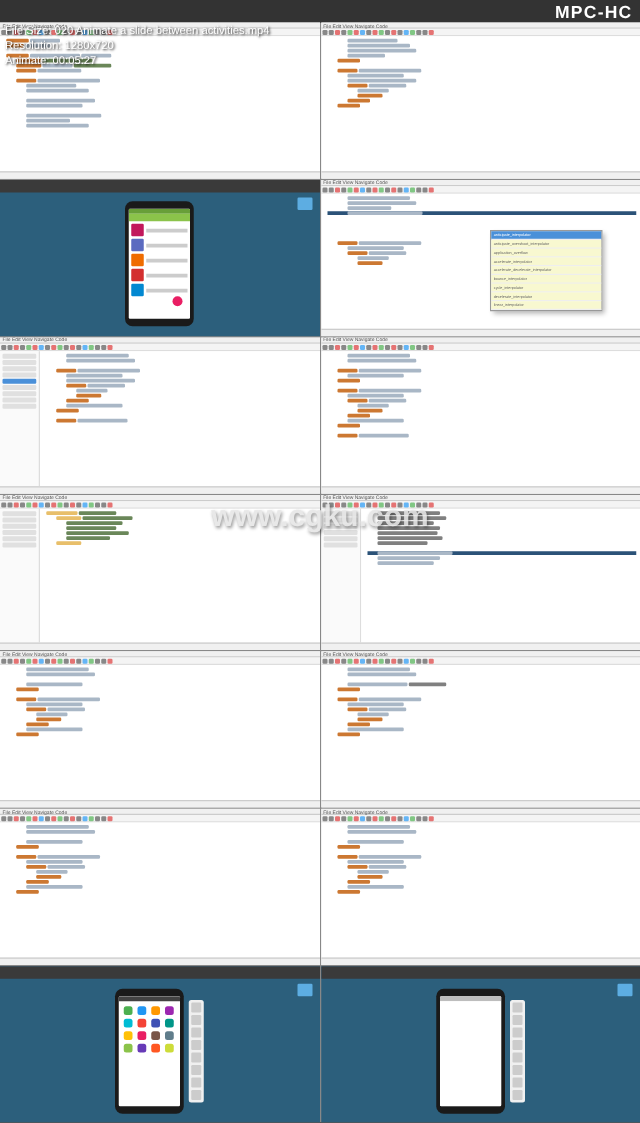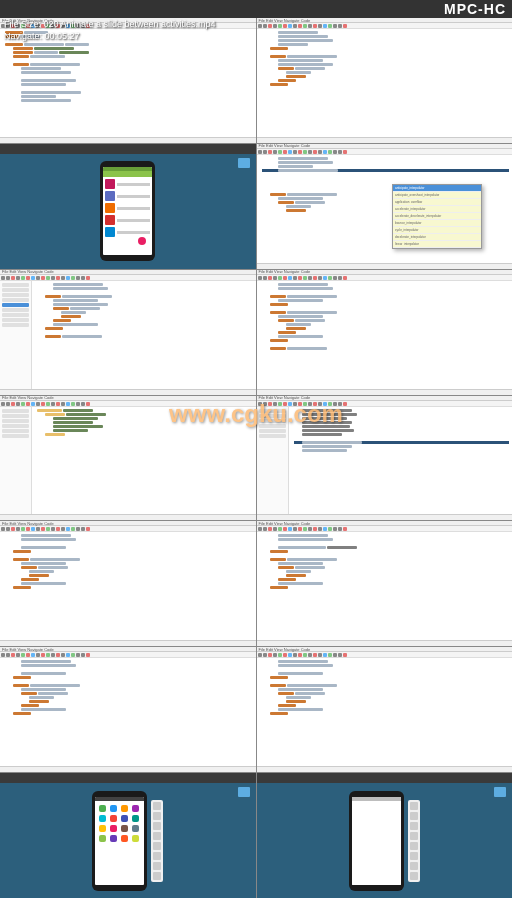--- a/index.html
+++ b/index.html
@@ -1,20 +1,20 @@
 <!DOCTYPE html>
 <html><head>
 <meta charset="utf-8">
 <style>
   * { margin: 0; padding: 0; box-sizing: border-box; }
   body { width: 512px; height: 898px; font-family: Arial, sans-serif; font-size: 10px; background: #000; overflow: hidden; }
   .titlebar { background: #333; color: #fff; height: 18px; display: flex; align-items: center; justify-content: flex-end; padding: 0 6px; font-weight: bold; font-size: 14px; letter-spacing: 1px; }
   .info { position: absolute; top: 18px; left: 4px; color: #fff; font-size: 9px; line-height: 12px; z-index: 10; text-shadow: 1px 1px 2px #000; }
   .info div { white-space: nowrap; }
-  .watermark { position: absolute; top: 400px; left: 50%; transform: translateX(-50%); color: #fdba74; font-size: 24px; font-weight: bold; opacity: 0.85; z-index: 20; text-shadow: 1px 1px 3px rgba(0,0,0,0.5); }
+  .watermark { position: absolute; top: 400px; left: 50%; transform: translateX(-50%); color: #e5e5e5; font-size: 24px; font-weight: bold; opacity: 0.85; z-index: 20; text-shadow: 1px 1px 3px rgba(0,0,0,0.5); }
   .grid { display: grid; grid-template-columns: 1fr 1fr; grid-template-rows: repeat(7, 1fr); width: 512px; height: 880px; gap: 1px; background: #888; }
   .thumb { background: #fff; overflow: hidden; position: relative; }
   .ide { display: flex; flex-direction: column; height: 100%; }
   .ide-menu { height: 5px; background: #f0f0f0; border-bottom: 1px solid #ccc; display: flex; gap: 2px; padding: 0 2px; align-items: center; }
   .ide-menu span { font-size: 4px; color: #555; }
   .ide-toolbar { height: 6px; background: #f4f4f4; border-bottom: 1px solid #ddd; display: flex; gap: 1px; padding: 1px; }
   .ide-toolbar i { width: 4px; height: 4px; background: #888; border-radius: 1px; }
   .ide-toolbar i:nth-child(3n) { background: #e57373; }
   .ide-toolbar i:nth-child(5n) { background: #81c784; }
   .ide-toolbar i:nth-child(7n) { background: #64b5f6; }
@@ -56,21 +56,22 @@
 </style>
 </head>
 <body>
 
 <div class="titlebar">
   <span>MPC-HC</span>
 </div>
 
 <div class="info">
   <div><span>File Size:</span> <span>020 Animate a slide between activities.mp4</span></div>
-  <div><span>Navigate:</span> <span>00:05:27</span></div>
+  <div><span>Resolution:</span> <span>1280x720</span></div>
+  <div><span>Animate:</span> <span>00:05:27</span></div>
 </div>
 
 <div class="watermark">www.cgku.com</div>
 
 <div class="grid">
 
   <div class="thumb">
     <div class="ide">
       <div class="ide-menu">
           <span>File Edit View Navigate Code</span>

